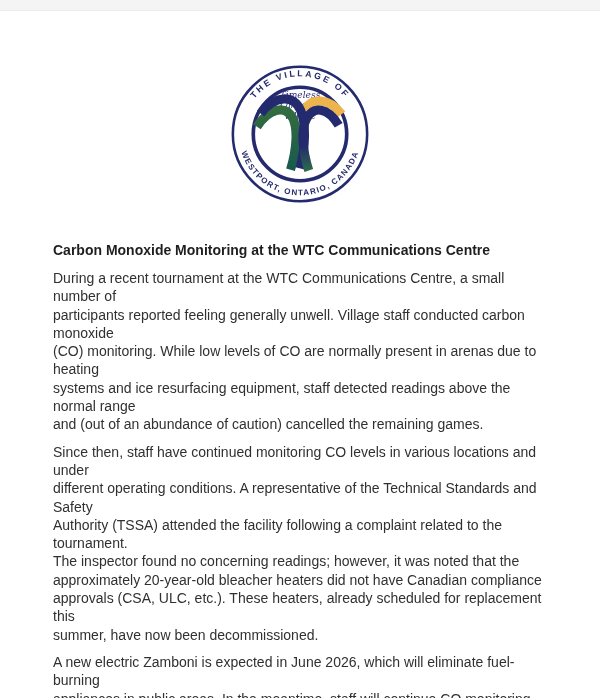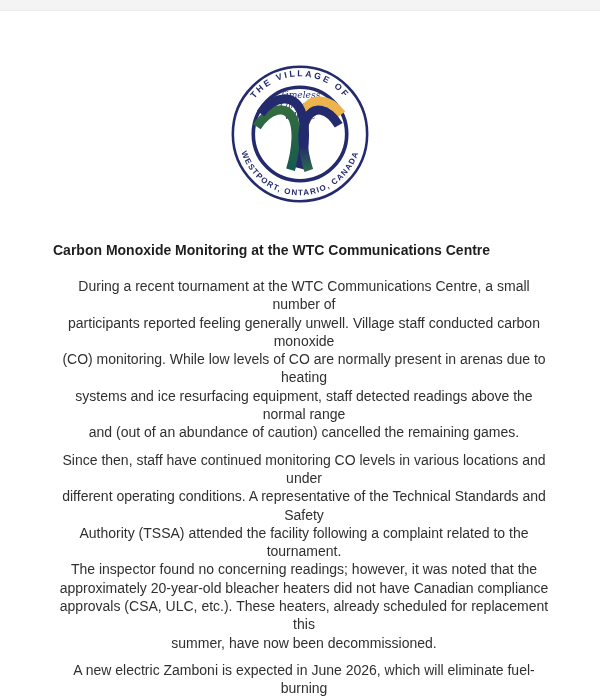--- a/index.html
+++ b/index.html
@@ -43,29 +43,28 @@
     fill: #2b3077;
   }
   .content {
     margin: 30px 45px 0 53px;
   }
   .doc-title {
     font-size: 14px;
     font-weight: bold;
     line-height: 18px;
     color: #1e1e1e;
-    margin: 0 0 18px 0;
+    margin: 0 0 10px 0;
   }
   .body-para {
     font-size: 14px;
     line-height: 18.3px;
     color: #303030;
     margin: 9px 0 0 0;
     white-space: pre-line;
-    text-align: center;
   }
 </style>
 </head>
 <body>
 
 <div class="screen">
   <div class="top-strip"></div>
 
   <div class="logo-wrap">
     <svg class="logo-svg" viewBox="0 0 200 200">

